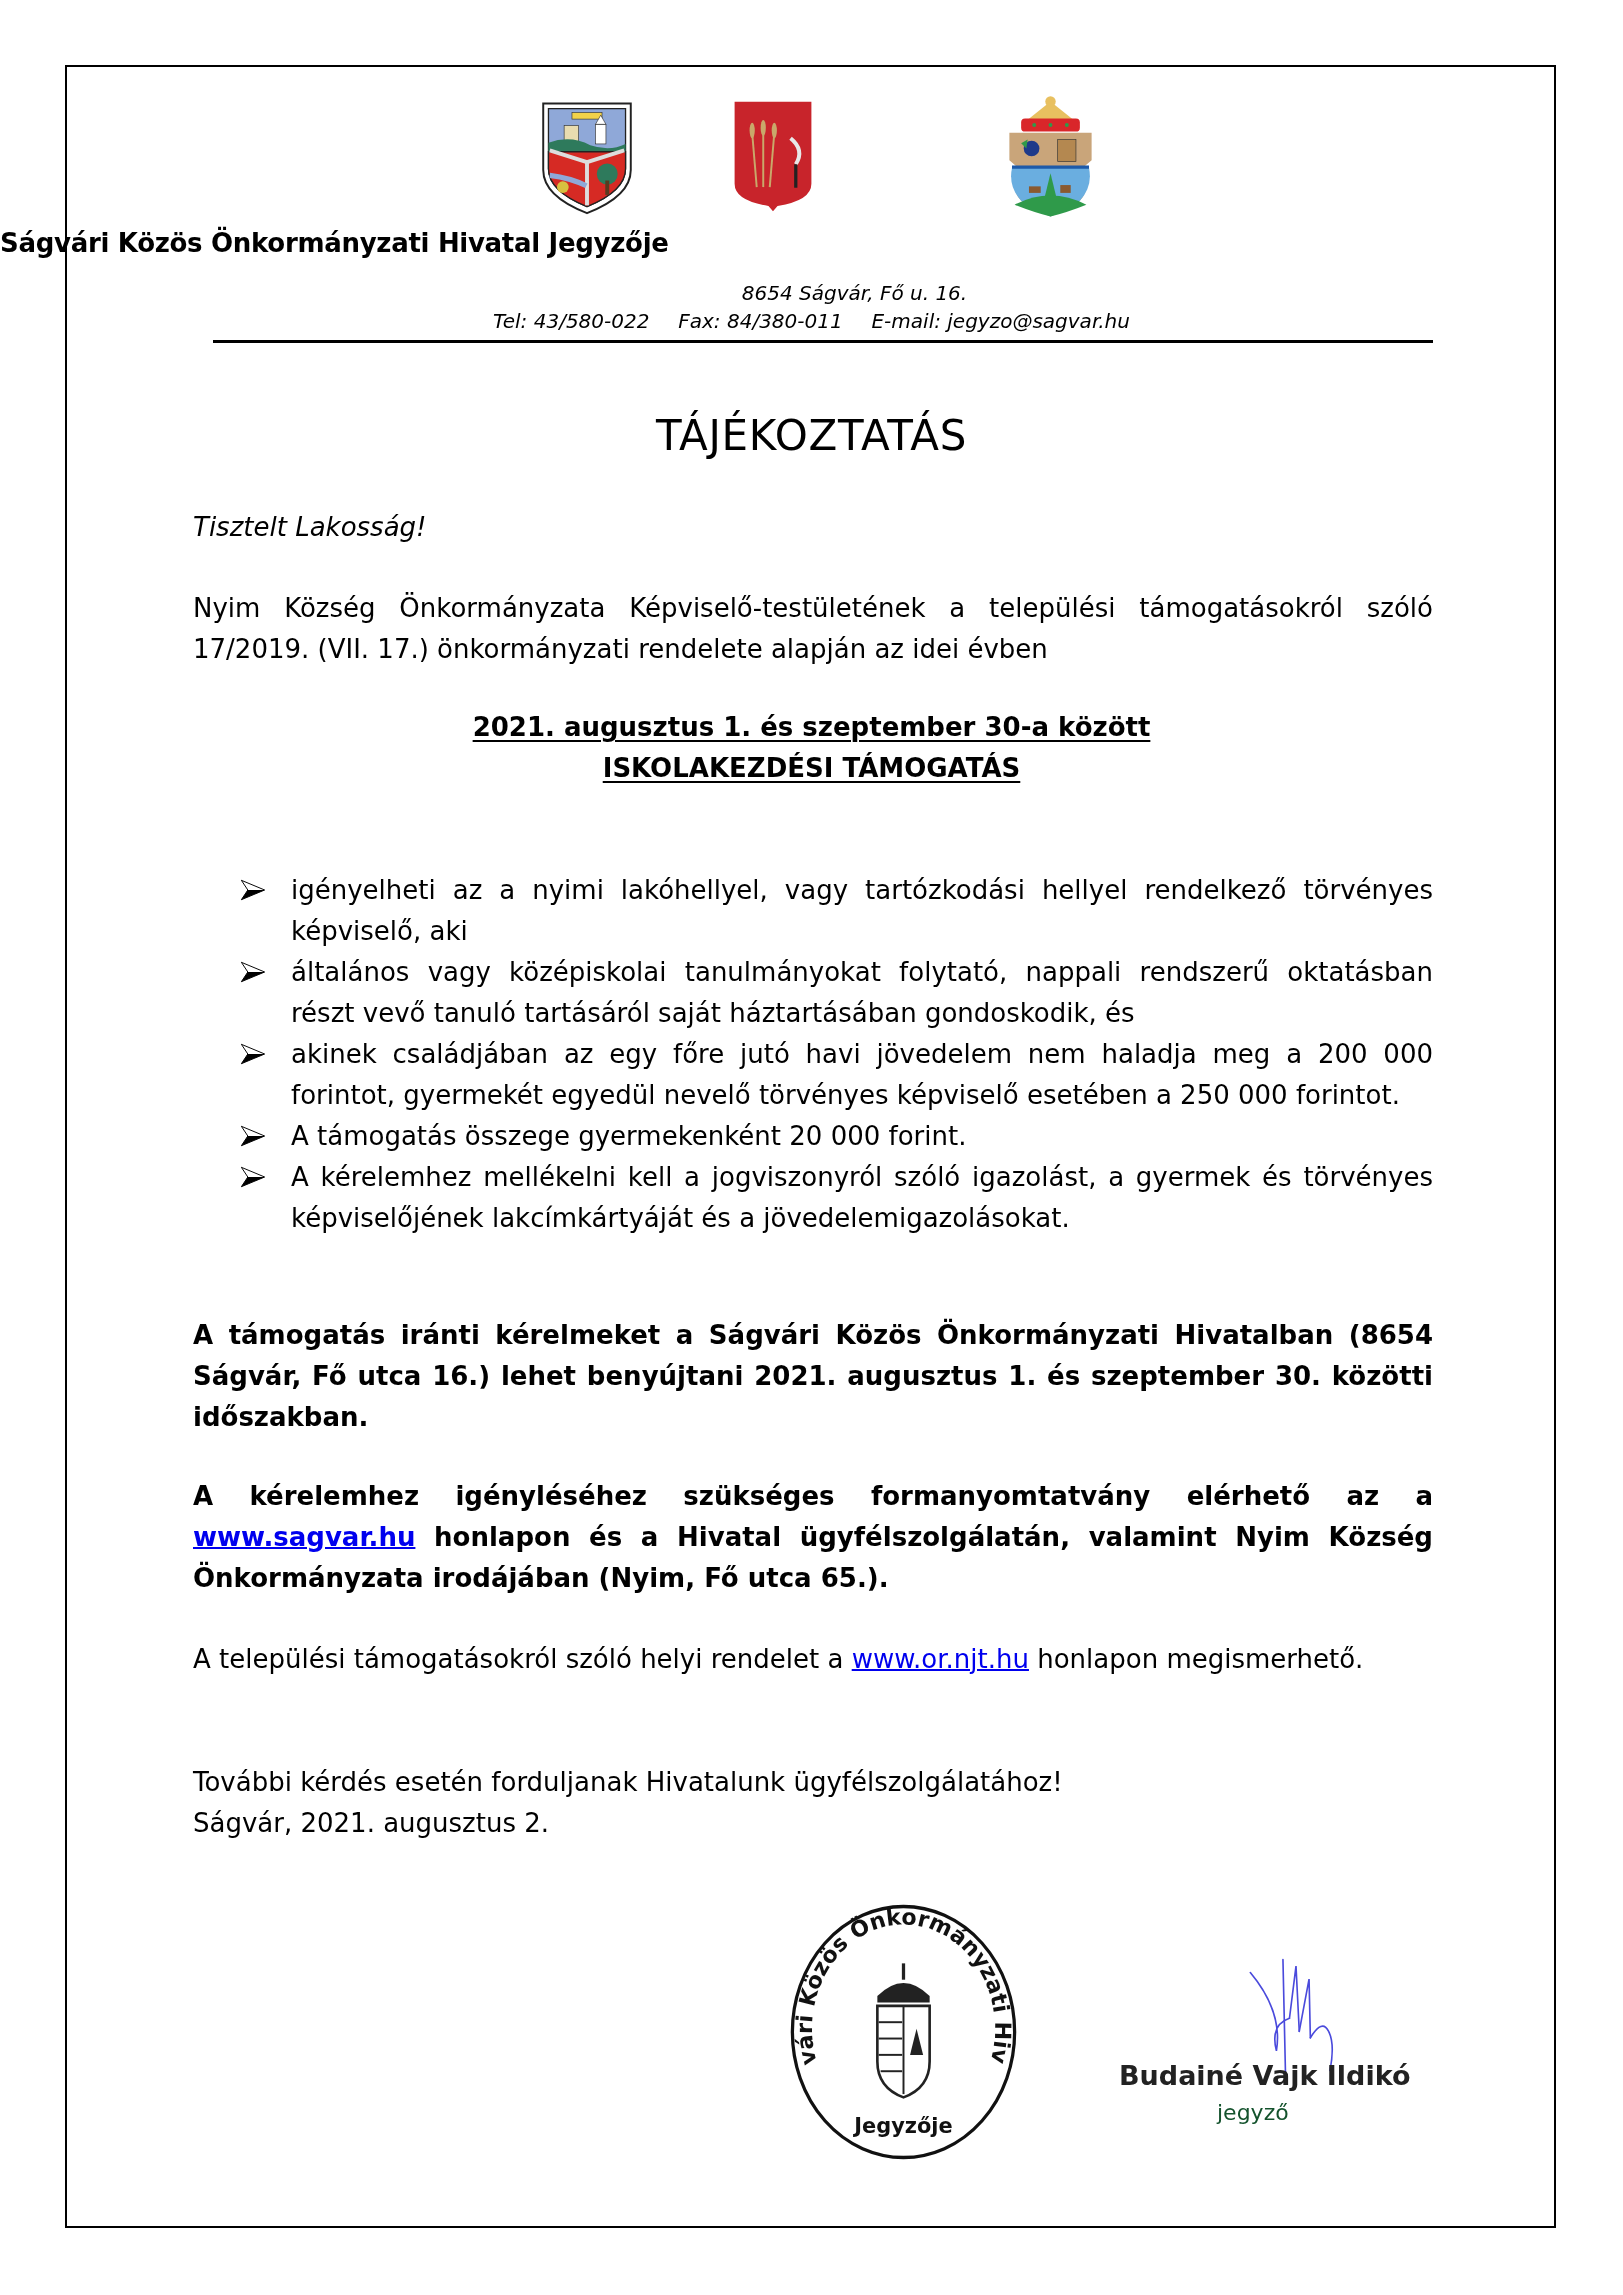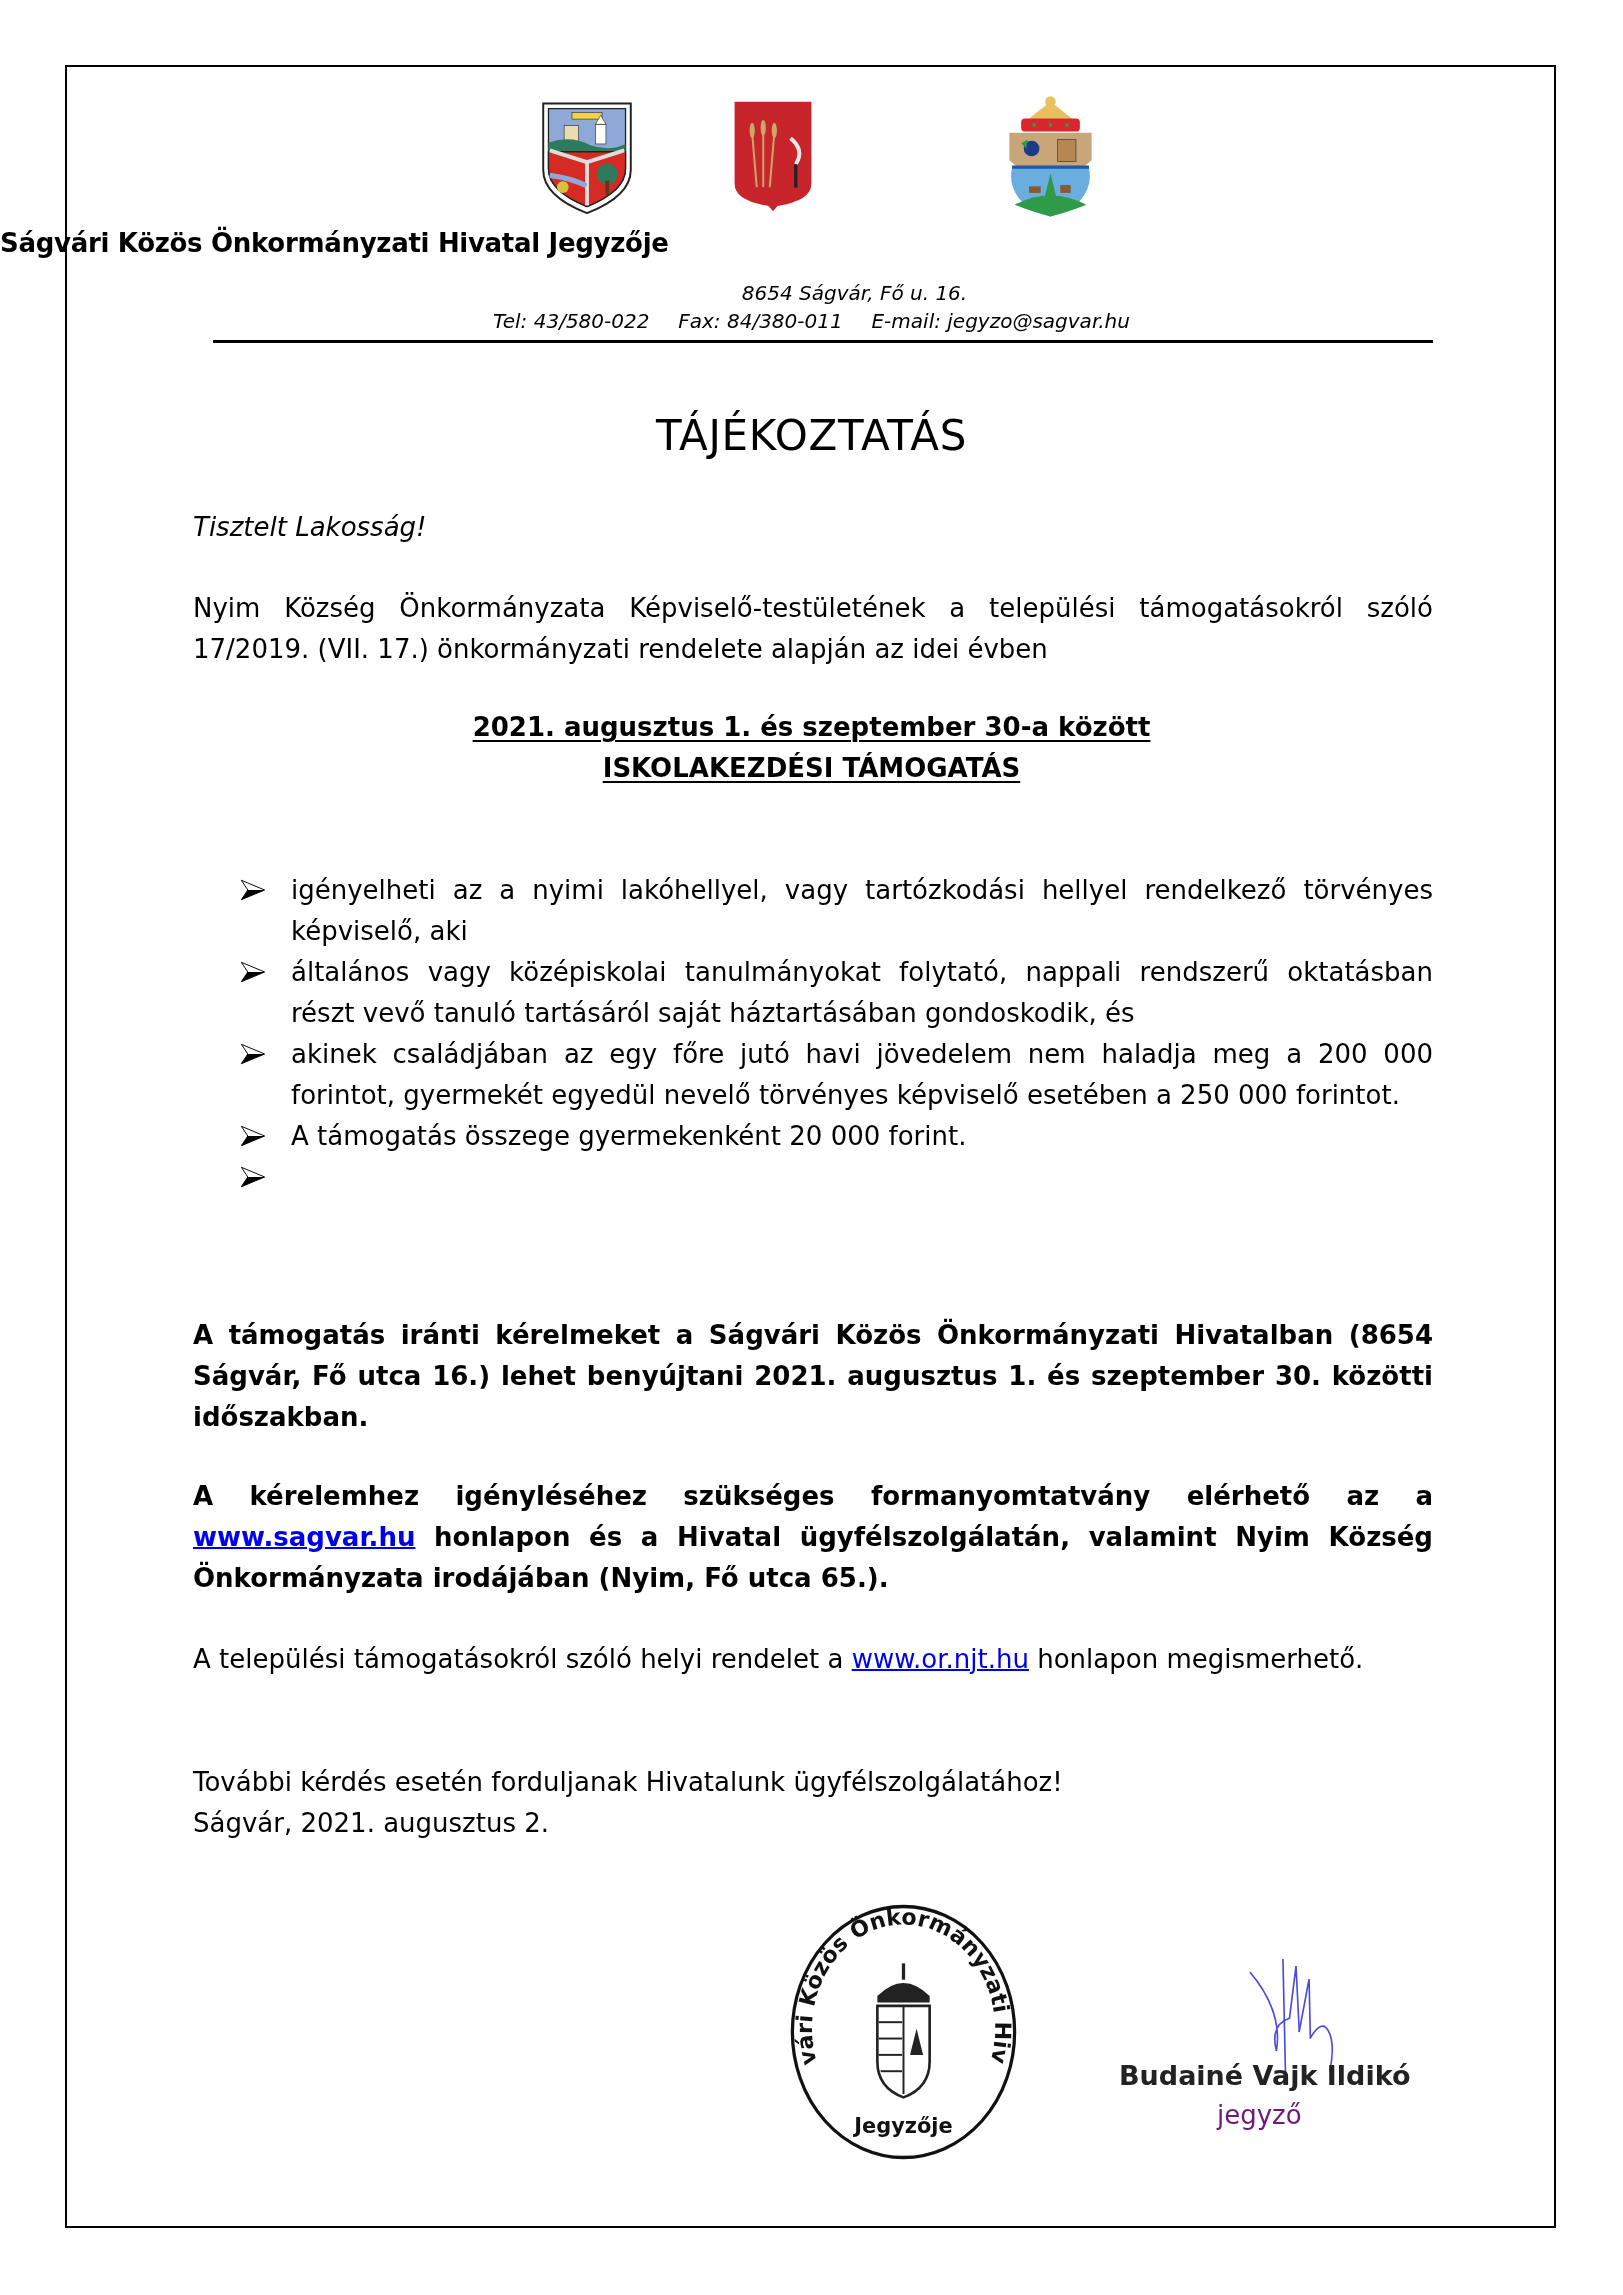--- a/index.html
+++ b/index.html
@@ -32,21 +32,21 @@
   .p-justify { text-align: justify; }
   .p1 { top: 1315px; }
   .p2 { top: 1476px; }
   .p3 { top: 1639px; }
   .p4 { top: 1762px; }
   .p5 { top: 1803px; }
   a.link { color: #0000ee; text-decoration: underline; text-decoration-thickness: 2px; }
   .stamp { position: absolute; left: 779px; top: 1898px; width: 249px; height: 268px; }
   .signature { position: absolute; left: 1237px; top: 1953px; width: 118px; height: 124px; }
   .signer-name { position: absolute; left: 1119px; top: 2060px; font-weight: bold; font-size: 27px; color: #222; }
-  .signer-title { position: absolute; left: 1217px; top: 2100px; font-size: 26px; color: #701a75; }
+  .signer-title { position: absolute; left: 1217px; top: 2100px; font-size: 22px; color: #14532d; }
 </style>
 </head>
 <body>
 
 <div class="frame"></div>
 
 <svg class="logo" style="left:538px; top:98px; width:98px; height:118px;" viewBox="0 0 150 180">
   <path d="M8 8 L142 8 L142 110 Q142 150 75 176 Q8 150 8 110 Z" fill="#ffffff" stroke="#222" stroke-width="3"></path>
   <path d="M16 16 L134 16 L134 108 Q134 142 75 166 Q16 142 16 108 Z" fill="#8fa8d8" stroke="#222" stroke-width="2"></path>
   <rect x="52" y="22" width="46" height="10" fill="#f2d24a" stroke="#333" stroke-width="1"></rect>
@@ -140,20 +140,21 @@
         <path d="M2 2 L38 17 L2 32 L12 17 Z" fill="#fff" stroke="#000" stroke-width="1.5"></path>
         <path d="M2 32 L38 17 L12 17 Z" fill="#000"></path>
       </svg>
     <span>A támogatás összege gyermekenként 20 000 forint.</span>
   </li>
   <li>
     <svg class="bullet" viewBox="0 0 40 34">
         <path d="M2 2 L38 17 L2 32 L12 17 Z" fill="#fff" stroke="#000" stroke-width="1.5"></path>
         <path d="M2 32 L38 17 L12 17 Z" fill="#000"></path>
       </svg>
+    <span>A kérelemhez mellékelni kell a jogviszonyról szóló igazolást, a gyermek és törvényes képviselőjének lakcímkártyáját és a jövedelemigazolásokat.</span>
   </li>
 </ul>
 
 <div class="body p1 p-bold">A támogatás iránti kérelmeket a Ságvári Közös Önkormányzati Hivatalban (8654 Ságvár, Fő utca 16.) lehet benyújtani 2021. augusztus 1. és szeptember 30. közötti időszakban.</div>
 
 <div class="body p2 p-bold"><span>A kérelemhez igényléséhez szükséges formanyomtatvány elérhető az a </span><a class="link">www.sagvar.hu</a><span> honlapon és a Hivatal ügyfélszolgálatán, valamint Nyim Község Önkormányzata irodájában (Nyim, Fő utca 65.).</span></div>
 
 <div class="body p3 p-justify"><span>A települési támogatásokról szóló helyi rendelet a </span><a class="link">www.or.njt.hu</a><span> honlapon megismerhető.</span></div>
 
 <div class="body p4">További kérdés esetén forduljanak Hivatalunk ügyfélszolgálatához!</div>

